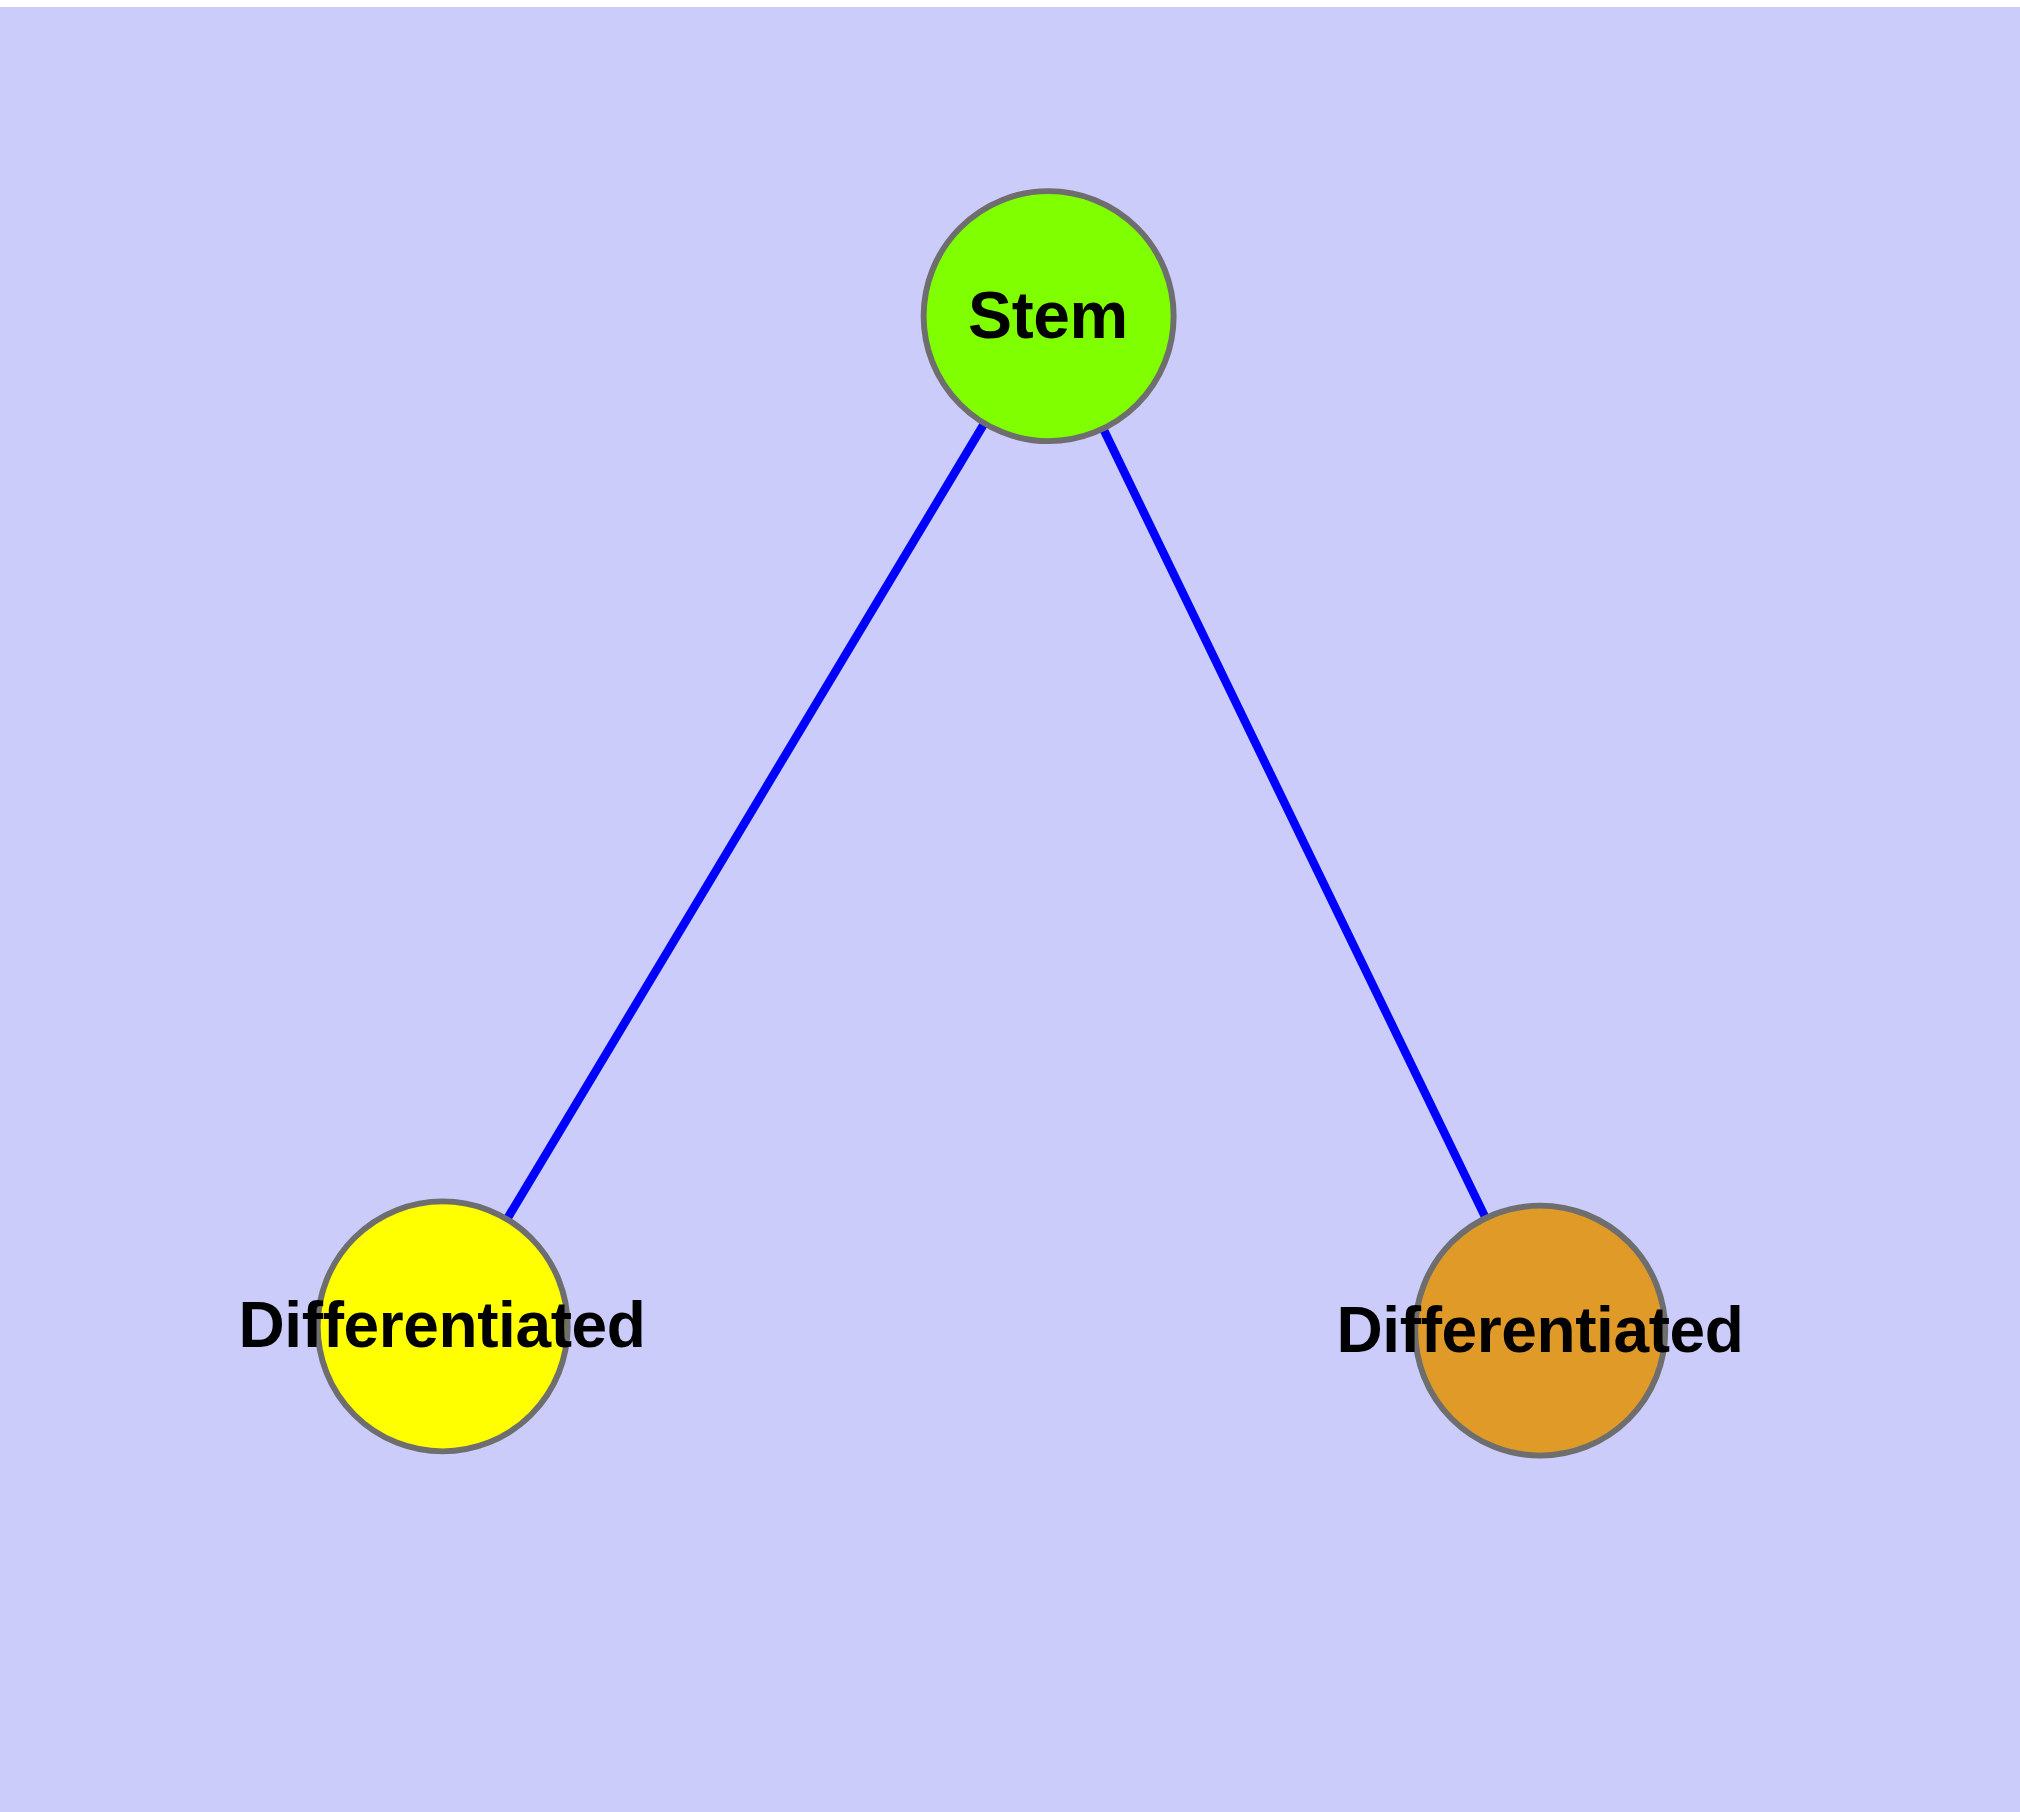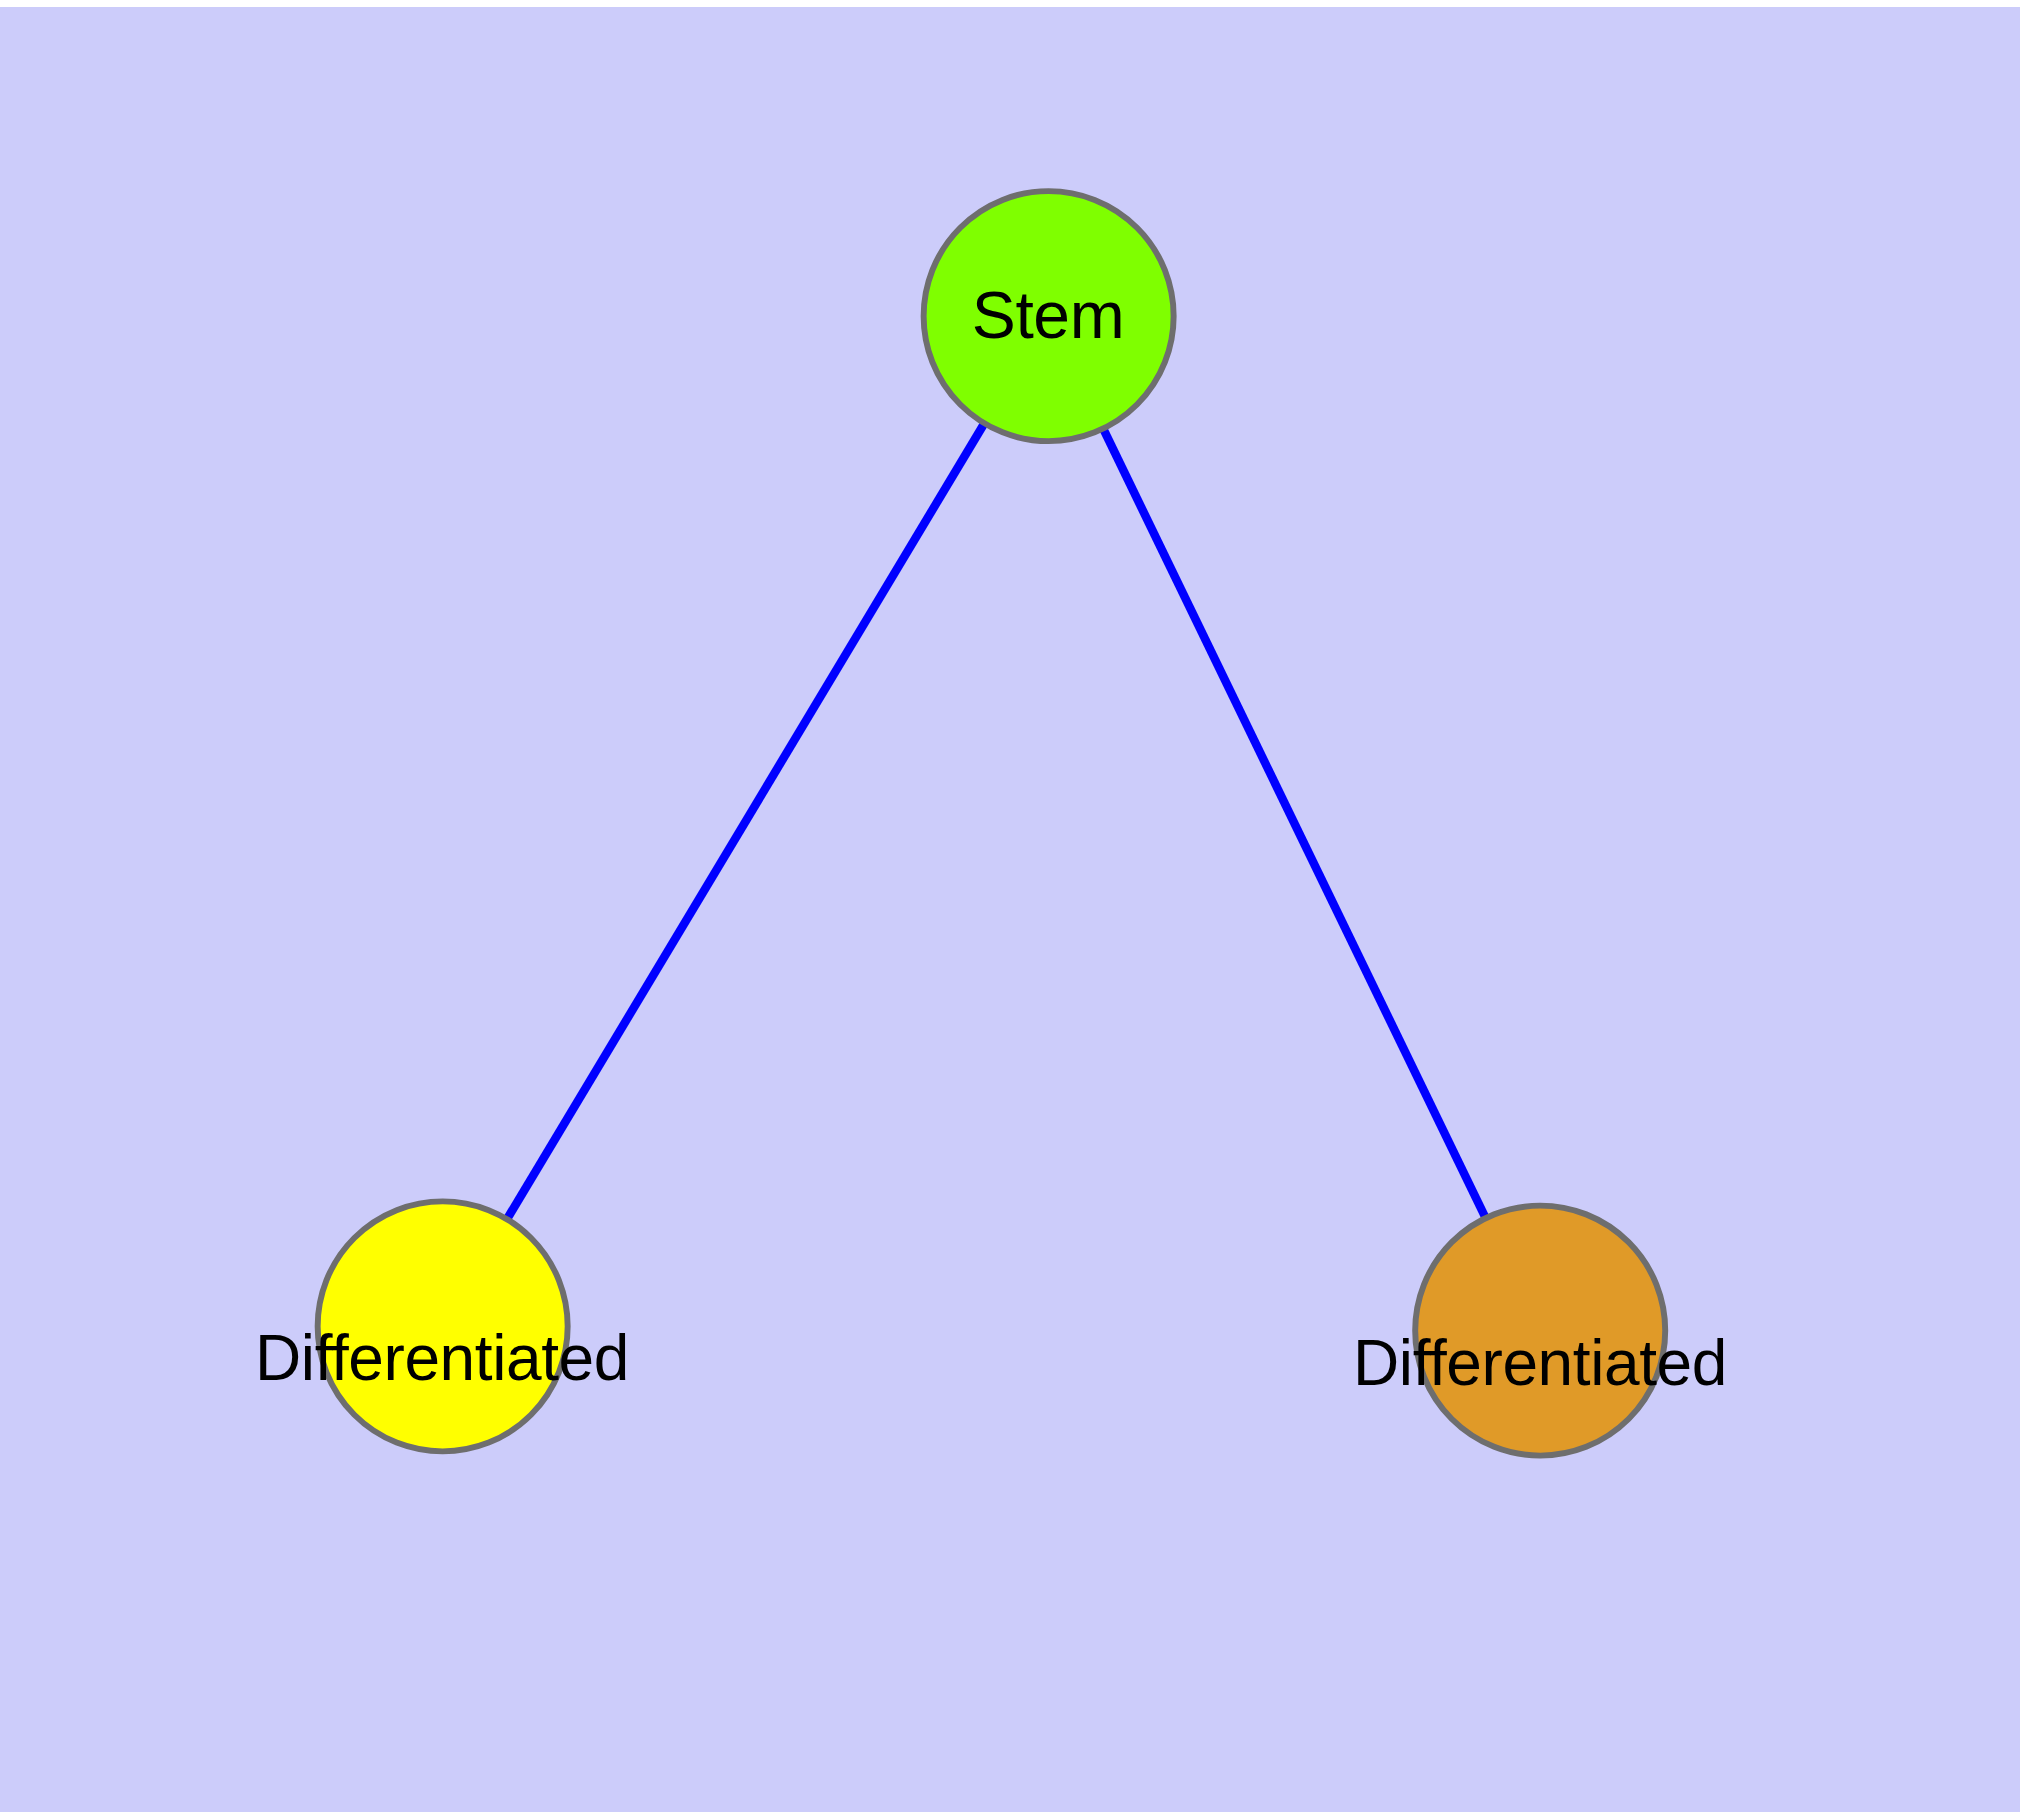--- a/index.html
+++ b/index.html
@@ -27,34 +27,33 @@
   #graph-svg {
     position: absolute;
     left: 0;
     top: 0;
     width: 2021px;
     height: 1812px;
   }
   .node-label {
     position: absolute;
     text-align: left;
-    font-weight: normal;
+    font-weight: bold;
     color: #000000;
     white-space: nowrap;
     line-height: 1.06;
     letter-spacing: -0.4px;
     transform: translate(-50%, -50%);
     pointer-events: none;
   }
   .node-label.root {
     font-size: 66px;
   }
   .node-label.leaf {
     font-size: 64px;
-    margin-top: 33px;
   }
 </style>
 </head>
 <body>
 
 <div id="canvas" style="width: 2021px; height: 1812px; background: rgb(255, 255, 255);">
 
   <div id="plot-area" style="background: rgb(204, 204, 250); width: 2021px;"></div>
 
   <svg id="graph-svg" viewBox="0 0 2384 2138">

